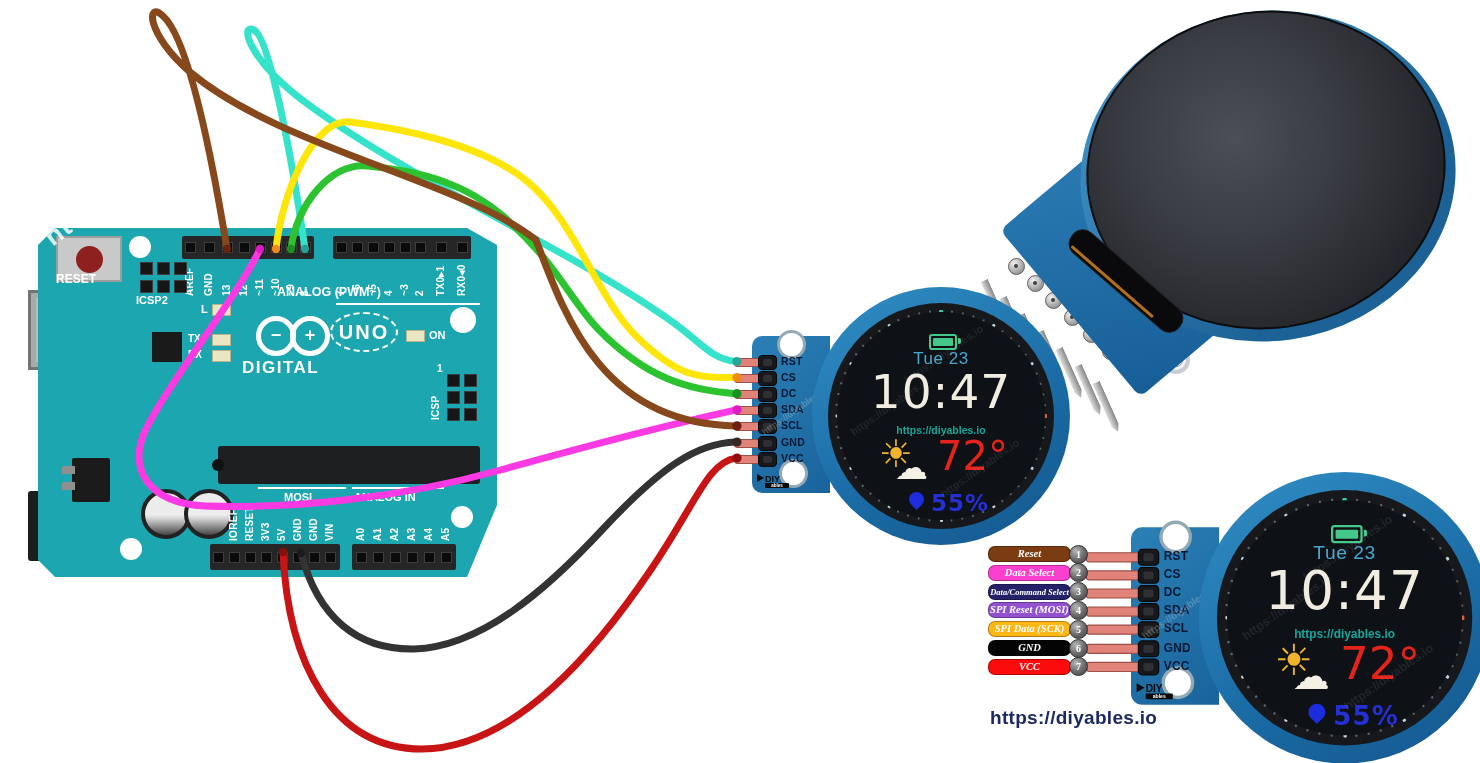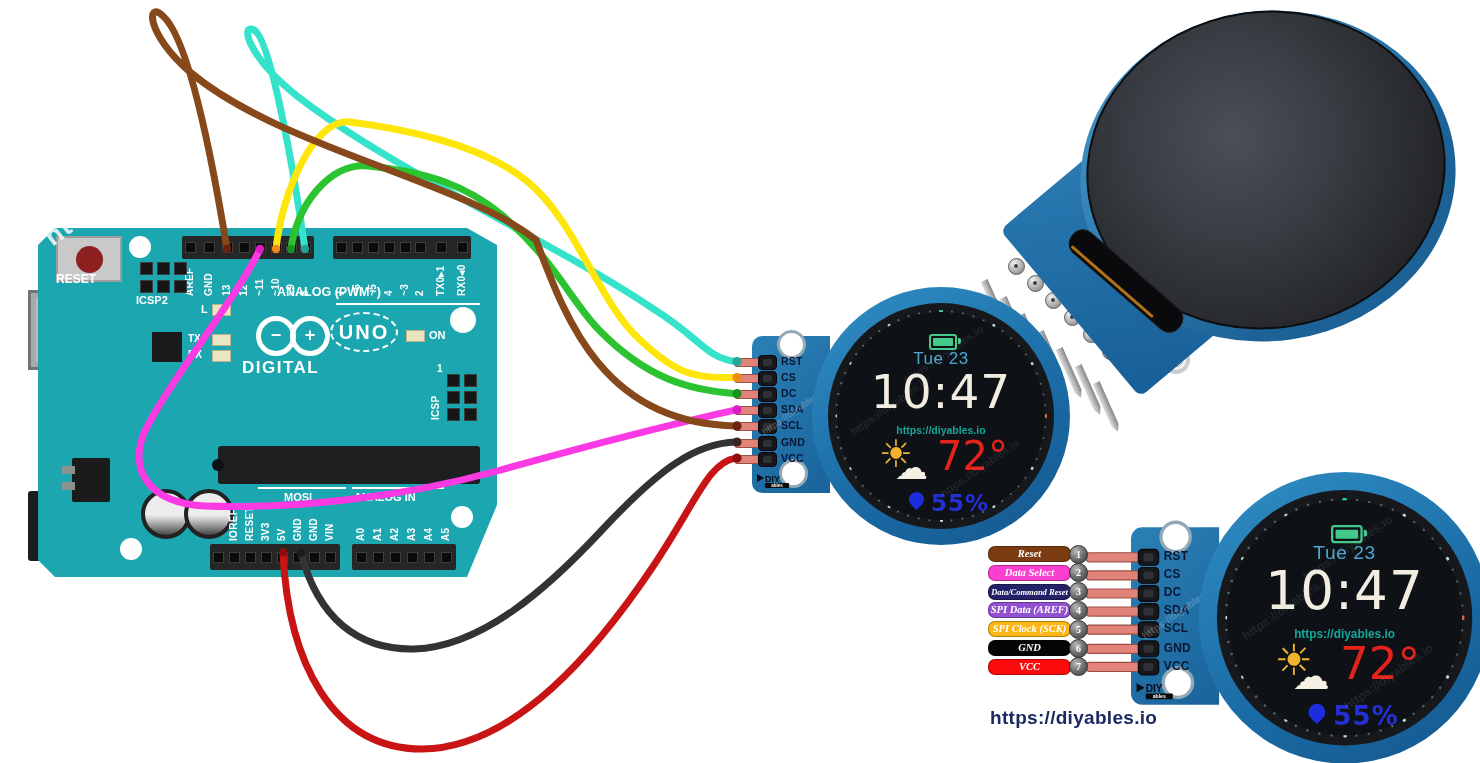--- a/index.html
+++ b/index.html
@@ -543,25 +543,25 @@
       <div class="wm" style="left:96px;top:150px;">https://diyables.io</div>
       <div class="wm" style="left:60px;top:36px;">https://diyables.io</div>
     </div>
   </div>
 
   <div id="legend">
       <div class="pill" style="top: 546px; background: rgb(122, 60, 16); font-size: 10.5px; line-height: 14px; position: absolute;">Reset</div>
       <div class="badge" style="top: 544.5px; position: absolute;">1</div>
       <div class="pill" style="top: 564.83px; background: rgb(251, 63, 206); font-size: 10.5px; line-height: 14px; position: absolute;">Data Select</div>
       <div class="badge" style="top: 563.33px; position: absolute;">2</div>
-      <div class="pill" style="top: 583.66px; background: rgb(35, 34, 104); font-size: 8.5px; line-height: 14px; position: absolute;">Data/Command Reset</div>
+      <div class="pill" style="top: 583.66px; background: rgb(35, 34, 104); font-size: 8.5px; line-height: 14px; position: absolute;">Data/Command Select</div>
       <div class="badge" style="top: 582.16px; position: absolute;">3</div>
-      <div class="pill" style="top: 602.49px; background: rgb(146, 81, 207); font-size: 10.5px; line-height: 14px; position: absolute;">SPI Data (AREF)</div>
+      <div class="pill" style="top: 602.49px; background: rgb(146, 81, 207); font-size: 10.5px; line-height: 14px; position: absolute;">SPI Reset (MOSI)</div>
       <div class="badge" style="top: 600.99px; position: absolute;">4</div>
-      <div class="pill" style="top: 621.32px; background: rgb(253, 183, 23); font-size: 10.5px; line-height: 14px; position: absolute;">SPI Clock (SCK)</div>
+      <div class="pill" style="top: 621.32px; background: rgb(253, 183, 23); font-size: 10.5px; line-height: 14px; position: absolute;">SPI Data (SCK)</div>
       <div class="badge" style="top: 619.82px; position: absolute;">5</div>
       <div class="pill" style="top: 640.15px; background: rgb(5, 5, 5); font-size: 10.5px; line-height: 14px; position: absolute;">GND</div>
       <div class="badge" style="top: 638.65px; position: absolute;">6</div>
       <div class="pill" style="top: 658.98px; background: rgb(251, 11, 11); font-size: 10.5px; line-height: 14px; position: absolute;">VCC</div>
       <div class="badge" style="top: 657.48px; position: absolute;">7</div>
     </div>
   <div id="site-url" class="abs">https://diyables.io</div>
 
   <svg id="wires" class="abs" viewBox="0 0 1480 763" xmlns="http://www.w3.org/2000/svg">
       <path d="M 305,249 C 293,165 270,38 254,30 C 240,23 247,56 297,96 C 395,172 555,242 655,310 C 700,338 706,358 736,361.5" fill="none" stroke="#35e3cb" stroke-width="7" stroke-linecap="round"></path>

